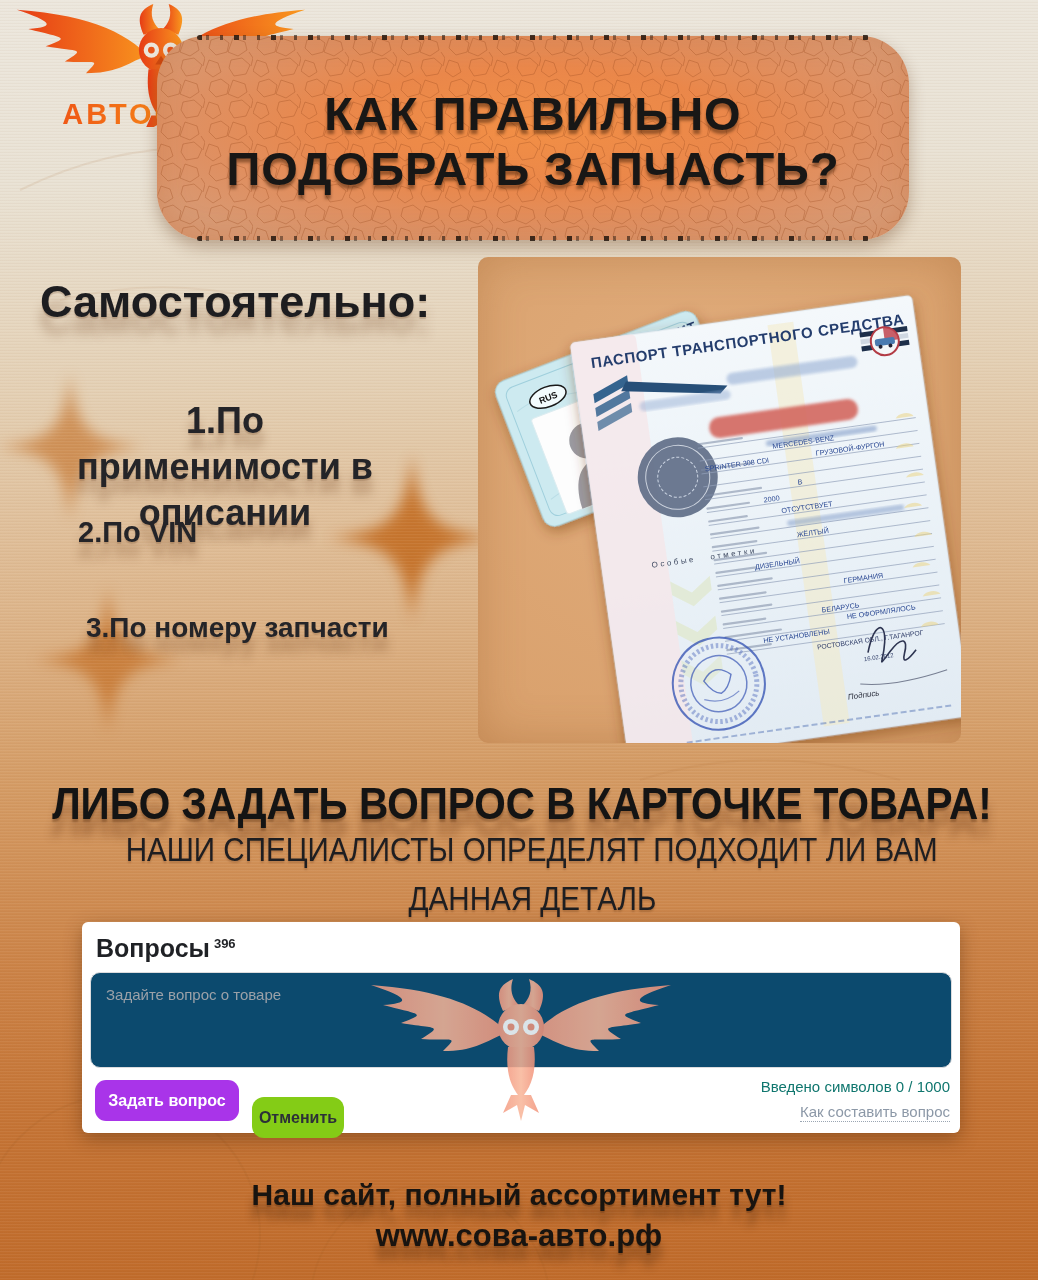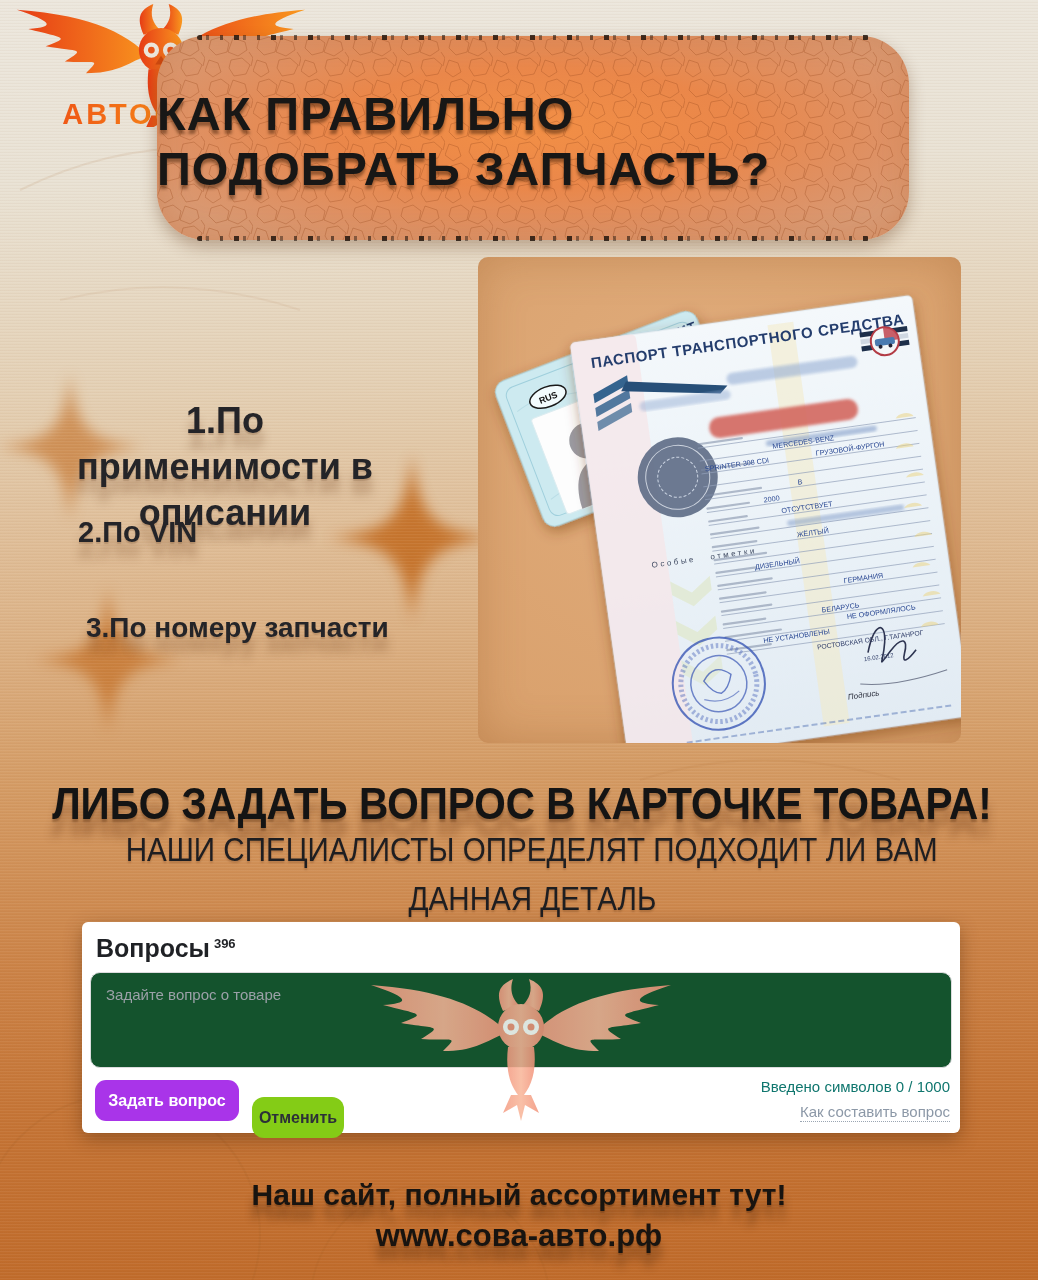--- a/index.html
+++ b/index.html
@@ -19,21 +19,21 @@
     -webkit-background-clip:text;background-clip:text;-webkit-text-fill-color:transparent;}
 
   
   .banner{left:157px;top:36px;width:752px;height:204px;border-radius:48px;
     background:radial-gradient(60% 65% at 50% 45%, #f28f45 0%, #ea874a 45%, #de9164 78%, #d89a74 100%);
     box-shadow:0 7px 16px rgba(95,48,15,.33), inset 0 0 30px rgba(190,95,40,.25);}
   .banner .crackle{position:absolute;inset:0;border-radius:48px;}
   .banner .specks{position:absolute;left:40px;right:40px;height:5px;border-radius:3px;filter:blur(.6px);
     background:repeating-linear-gradient(90deg, rgba(35,22,14,.85) 0 5px, rgba(0,0,0,0) 5px 9px, rgba(35,22,14,.45) 9px 12px, rgba(0,0,0,0) 12px 23px, rgba(35,22,14,.6) 23px 26px, rgba(0,0,0,0) 26px 37px);}
   .banner .specks.top{top:-1px;} .banner .specks.bot{bottom:-1px;}
-  .banner-text{position:absolute;inset:0;display:flex;flex-direction:column;justify-content:center;
+  .banner-text{position:absolute;inset:0;display:flex;flex-direction:column;justify-content:center;align-items:center;
     gap:0;padding-top:6px;}
   .banner-text div{font-size:47px;font-weight:800;letter-spacing:1px;color:#181716;
     text-shadow:0 4px 3px rgba(70,33,10,.5);}
 
   
   .self-heading{left:40px;top:276px;font-size:45px;font-weight:800;color:#1d1d20;
     text-shadow:0 17px 11px rgba(110,60,25,.35),0 2px 1px rgba(80,40,10,.2);}
   .m-item{font-weight:700;color:#242428;
     text-shadow:0 15px 10px rgba(110,60,25,.35),0 2px 1px rgba(80,40,10,.18);}
   .m1{left:62px;top:398px;width:326px;text-align:center;font-size:36px;line-height:46px;}
@@ -54,21 +54,21 @@
     text-shadow:0 17px 10px rgba(100,50,20,.42),0 3px 2px rgba(70,35,12,.3);}
   .cta-sub{left:0;right:0;top:828px;text-align:center;line-height:42px;padding-left:26px;}
   .cta-sub span{display:inline-block;transform:scaleX(.87);transform-origin:center;white-space:nowrap;
     font-size:34px;font-weight:500;color:#1e1e21;text-shadow:0 2px 2px rgba(90,45,15,.25);}
 
   
   .qcard{left:82px;top:922px;width:878px;height:211px;background:#ffffff;border-radius:6px;
     box-shadow:0 6px 18px rgba(80,40,10,.42);text-decoration:underline;}
   .qcard-title{position:absolute;left:14px;top:12px;font-size:25px;font-weight:700;color:#1f2125;}
   .qcard-title sup{font-size:13px;font-weight:700;color:#1f2125;margin-left:4px;}
-  .qbox{position:absolute;left:8px;top:50px;width:860px;height:94px;border:1px solid #dcdcde;border-radius:10px;background:#14532d;}
+  .qbox{position:absolute;left:8px;top:50px;width:860px;height:94px;border:1px solid #dcdcde;border-radius:10px;background:#0c4a6e;}
   .qbox .ph{position:absolute;left:15px;top:13px;font-size:15px;color:#9ba1a8;z-index:3;}
   .owl-mark{position:absolute;left:50%;top:4px;transform:translateX(-50%);opacity:.85;z-index:2;}
   .btn{position:absolute;top:158px;height:41px;border:none;border-radius:12px;font-size:16px;font-weight:700;
     font-family:"Liberation Sans",sans-serif;cursor:pointer;}
   .btn-submit{left:13px;width:144px;color:#ffffff;background:#a934e9;border-radius:11px;}
   .btn-cancel{left:170px;width:92px;color:#2c3038;background:#84cc16;margin-top:17px;}
   .qmeta{position:absolute;right:10px;text-align:right;font-size:15px;color:#0f766e;}
   .qmeta.counter{top:156px;}
   .qmeta.help{top:181px;color:#8c98a7;border-bottom:1px dotted #9aa5b2;padding-bottom:1px;cursor:pointer;}
 
@@ -164,20 +164,21 @@
       <rect x="0" y="0" width="752" height="204" rx="48" fill="url(#crk)"></rect>
     </svg>
     <div class="specks top"></div>
     <div class="specks bot"></div>
     <div class="banner-text">
       <div>КАК ПРАВИЛЬНО</div>
       <div>ПОДОБРАТЬ ЗАПЧАСТЬ?</div>
     </div>
   </div>
 
+  <div class="layer self-heading">Самостоятельно:</div>
   <div class="layer m-item m1">1.По применимости в описании</div>
   <div class="layer m-item m2">2.По VIN</div>
   <div class="layer m-item m3">3.По номеру запчасти</div>
 
   <div class="layer docs">
     <svg width="483" height="486" viewBox="0 0 483 486">
 
       <g transform="translate(14,128) rotate(-21)">
         <rect x="0" y="0" width="215" height="155" rx="12" fill="#cdeaf0" stroke="#a9d4de" filter="url(#ds)"></rect>
         <rect x="9" y="9" width="197" height="137" rx="9" fill="none" stroke="#9fcfdc"></rect>

